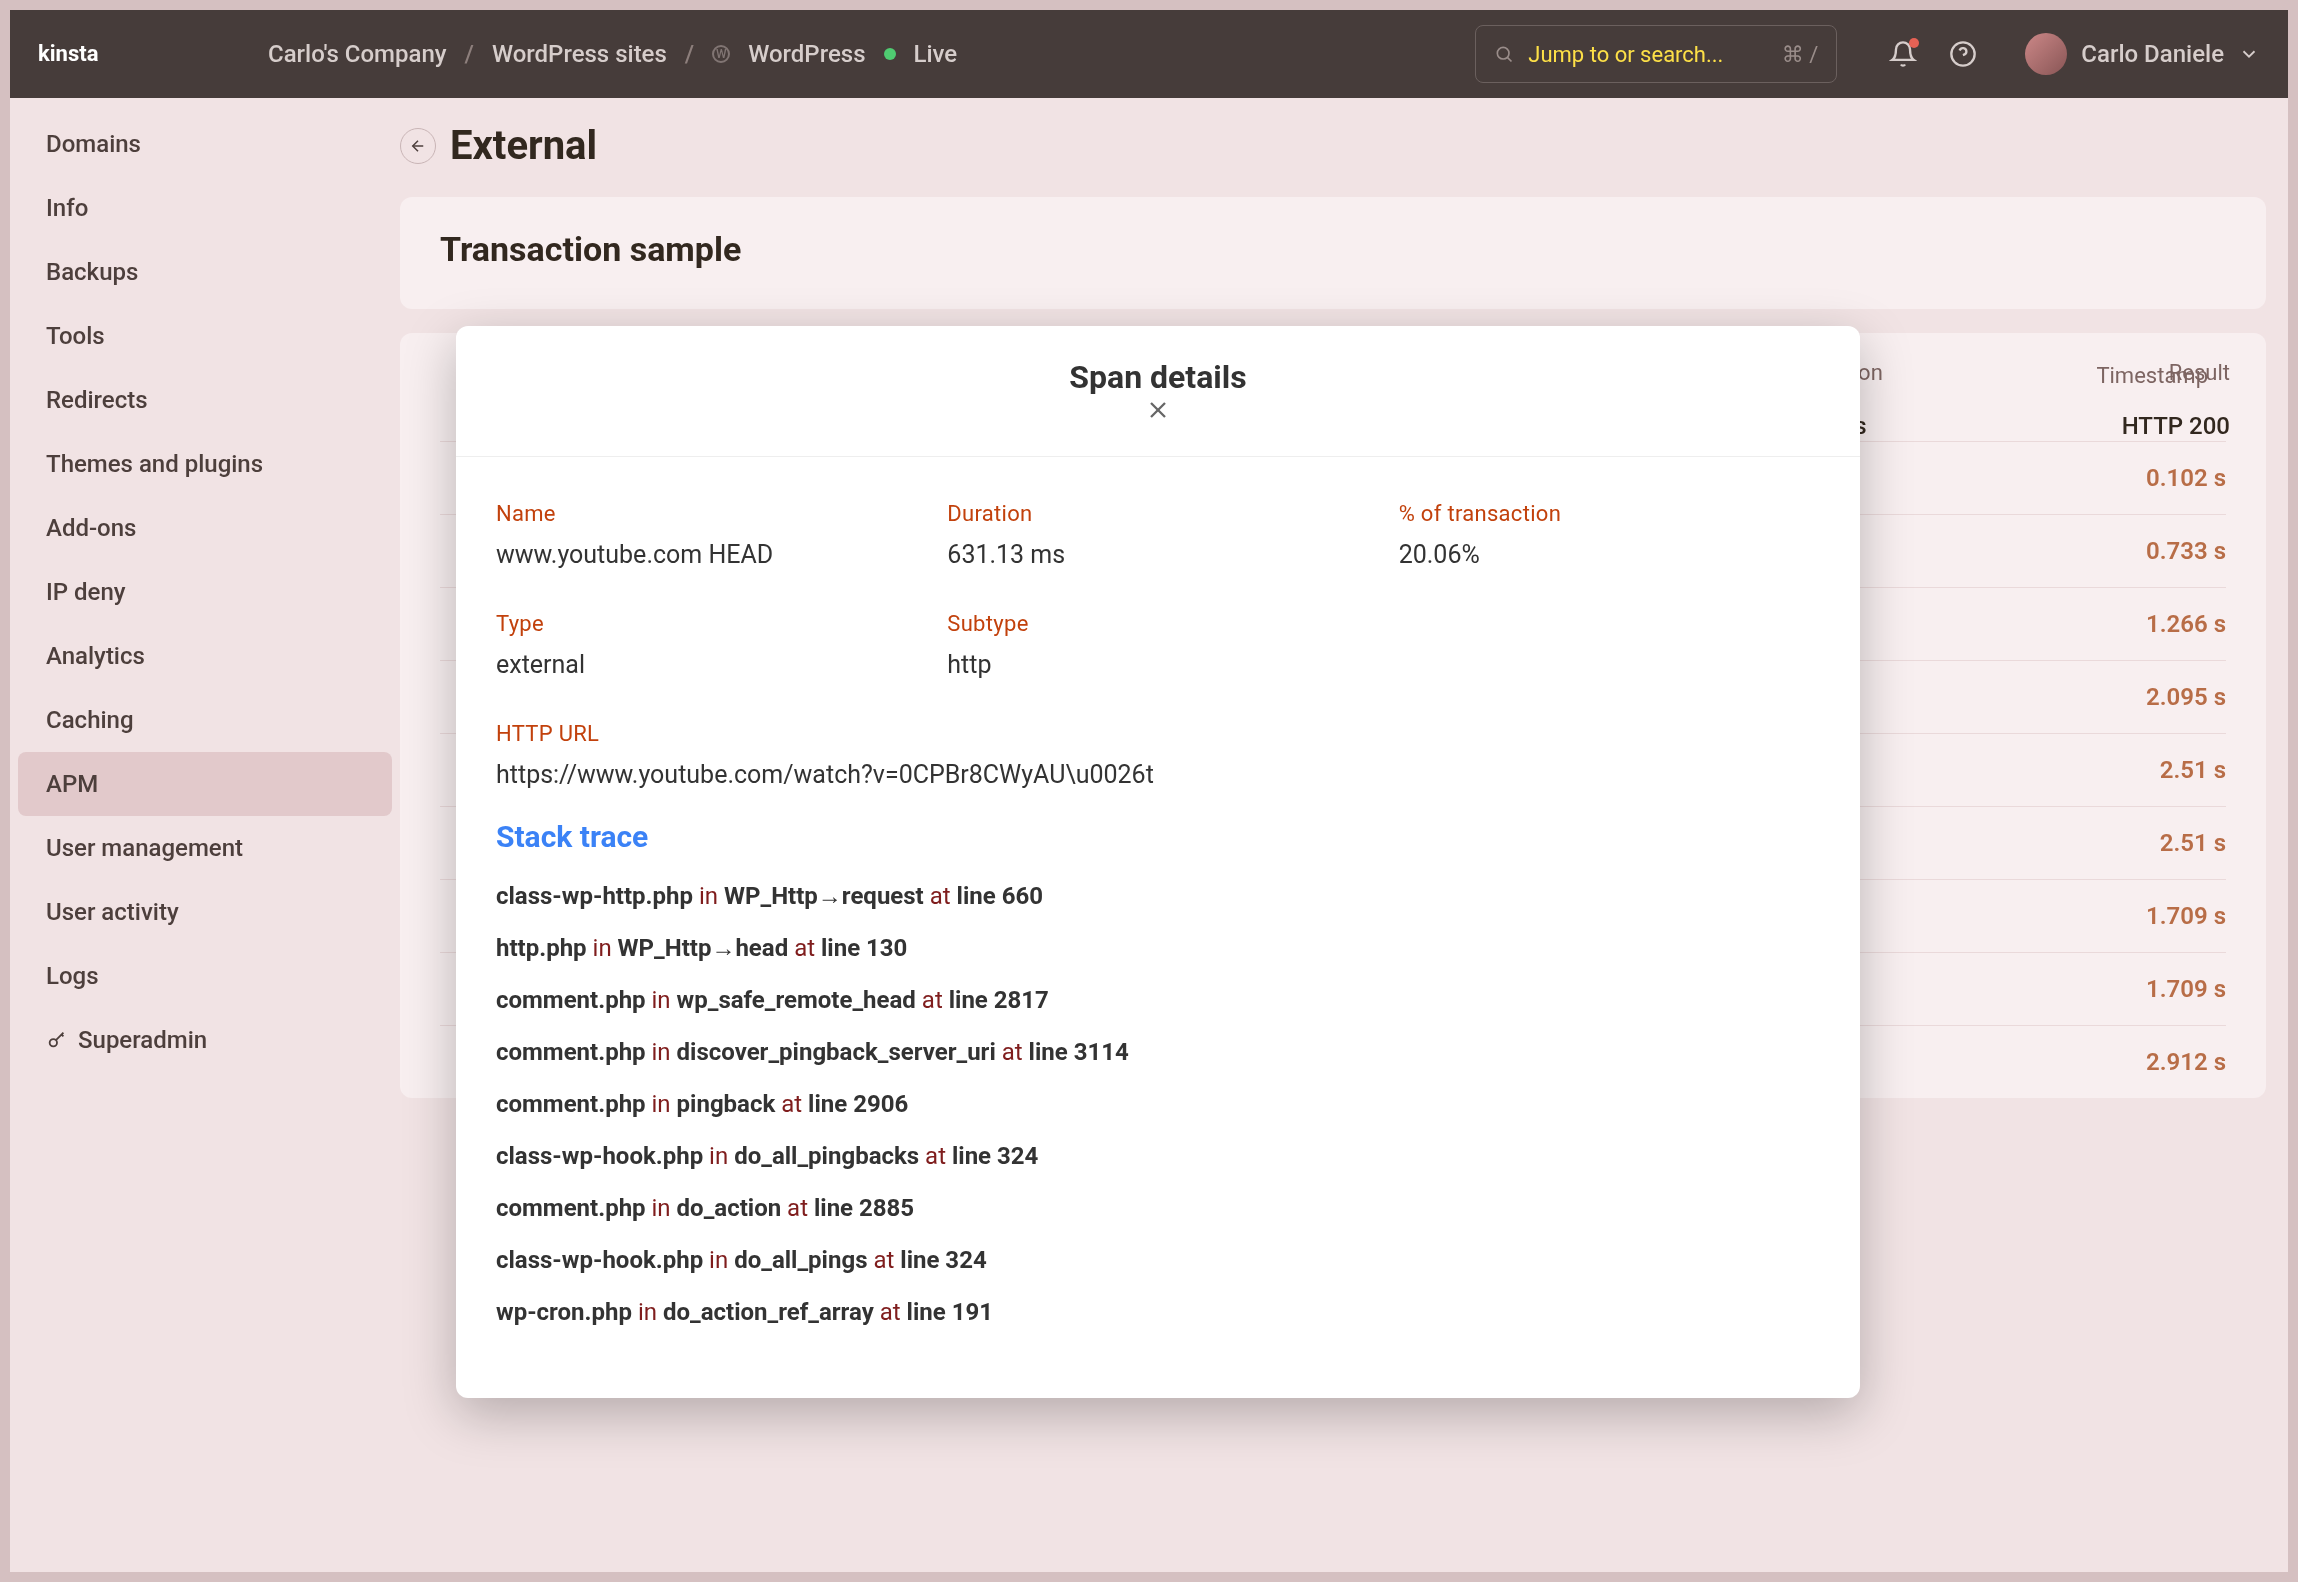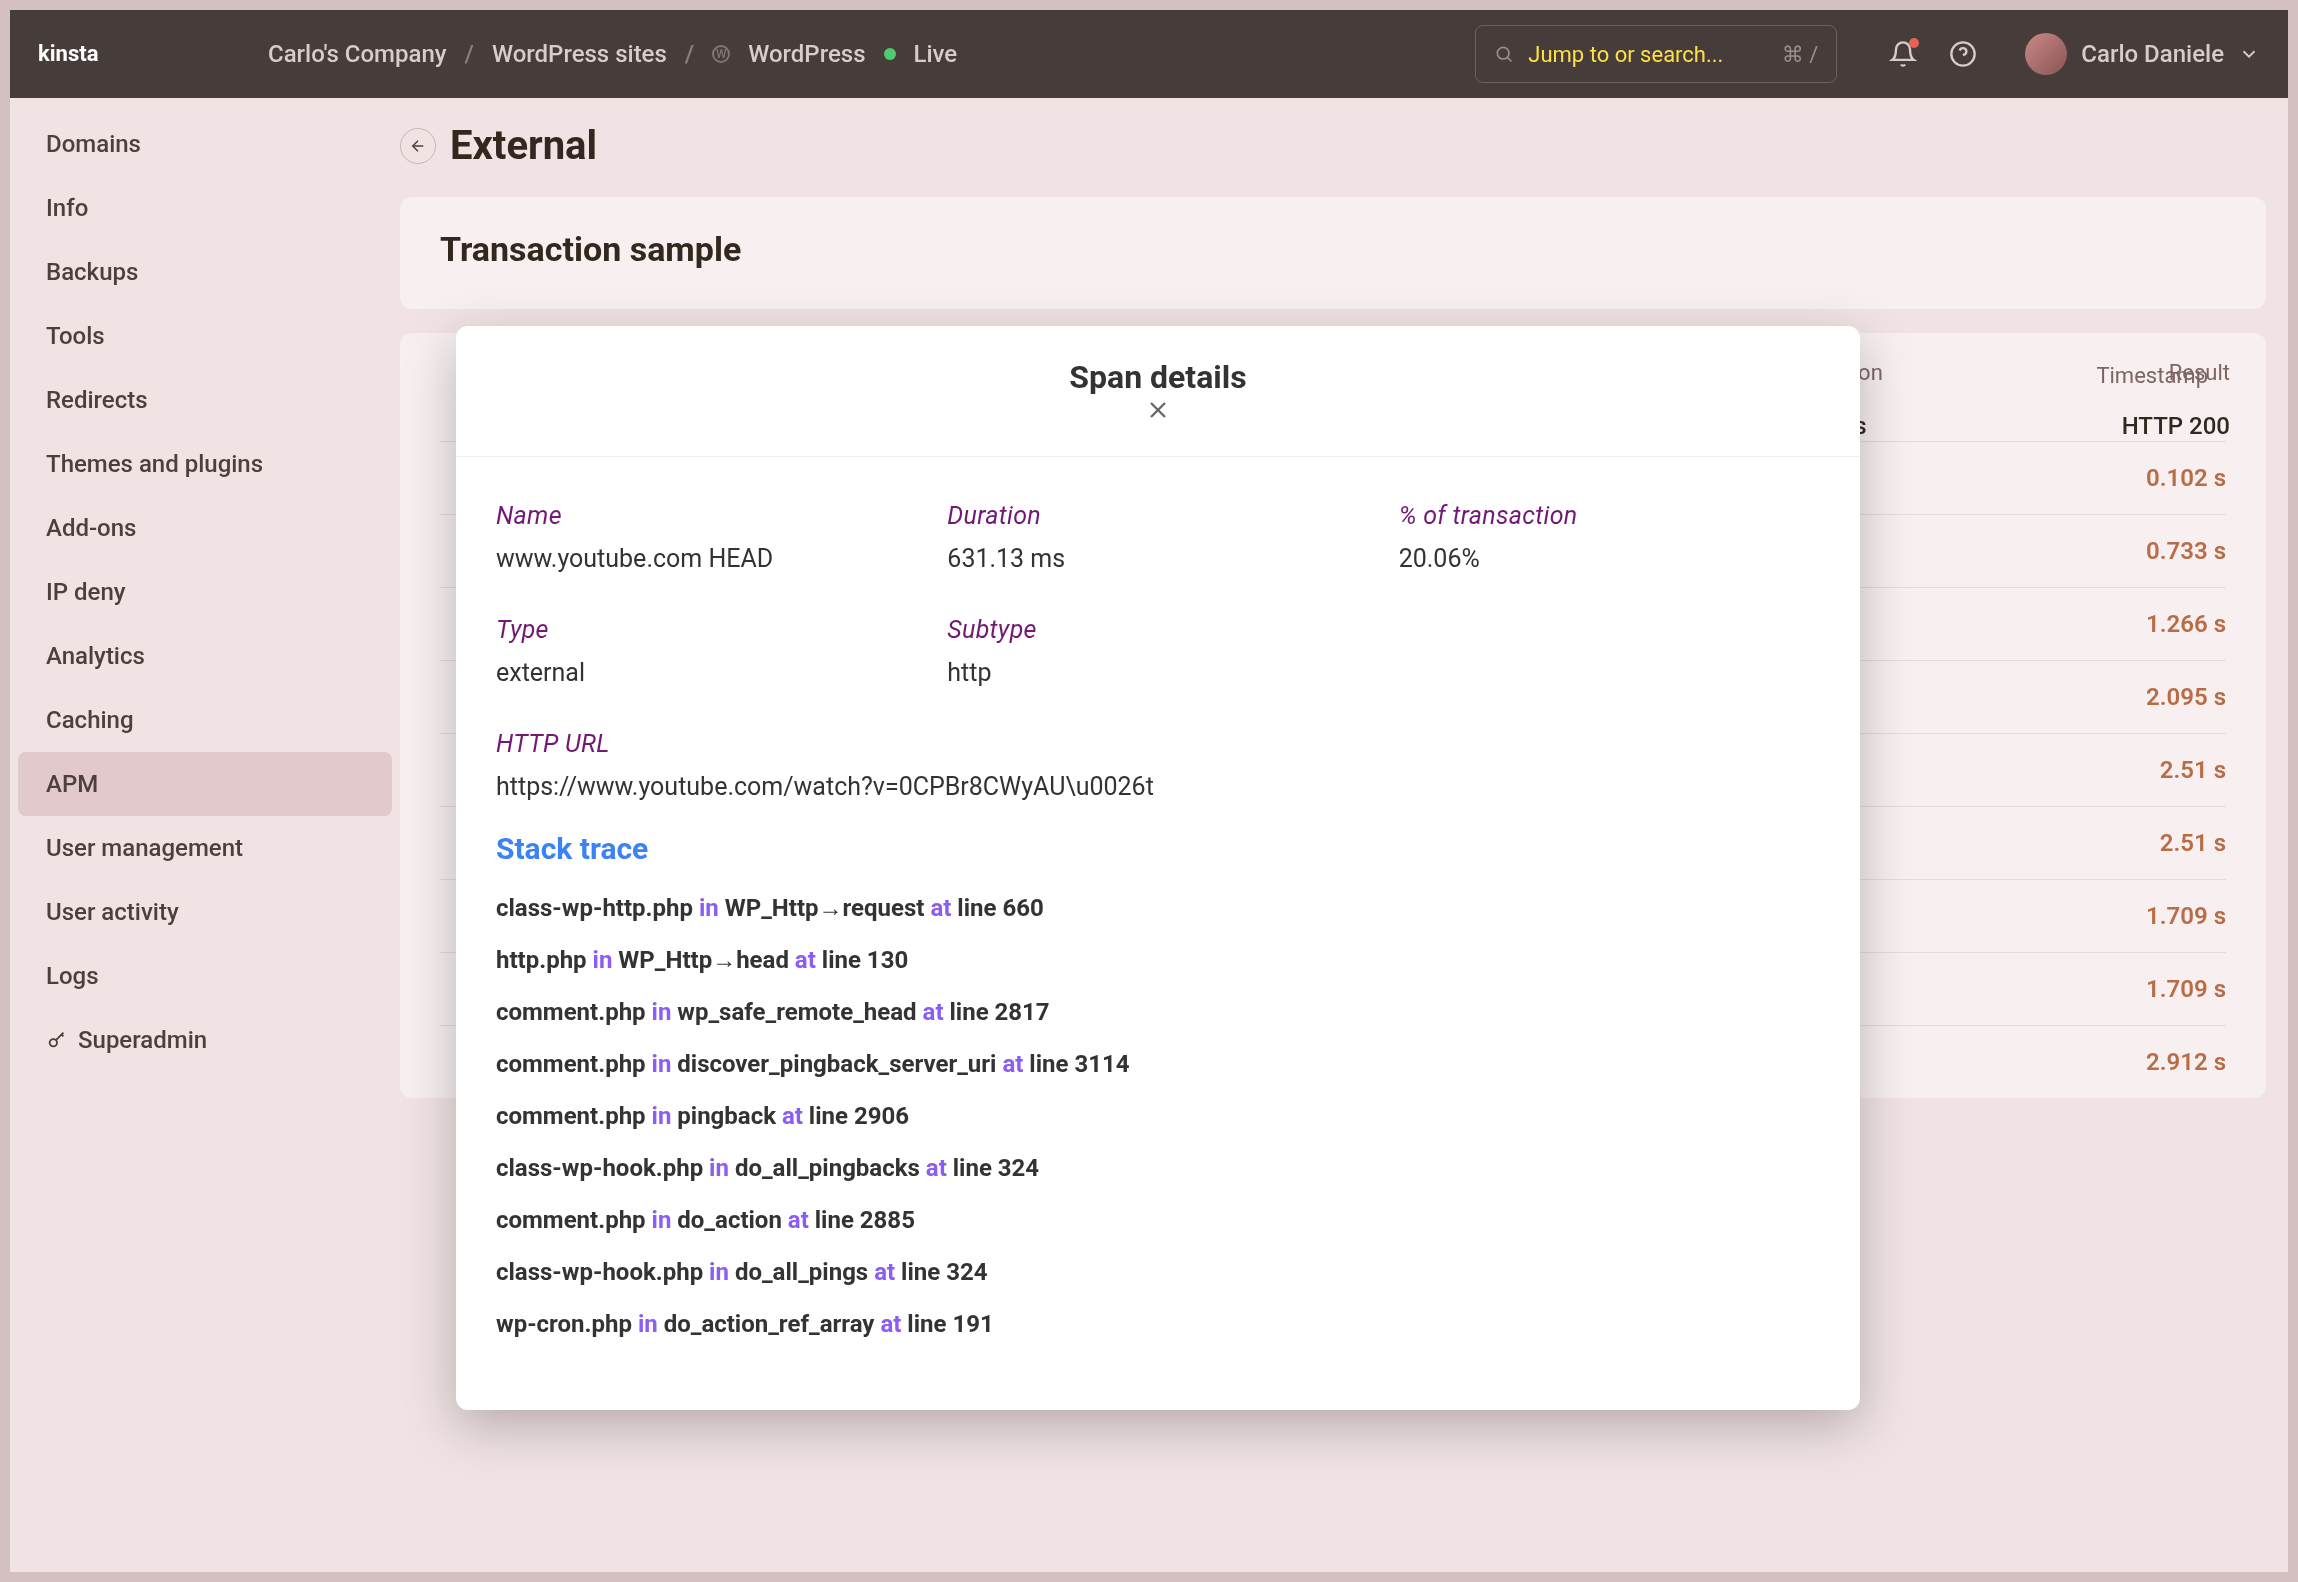--- a/index.html
+++ b/index.html
@@ -145,26 +145,26 @@
   justify-content:space-between;
   padding: 32px 38px;
   border-bottom:1px solid #eee;
   flex-direction:column;
 }
 .modal-title { font-size: 32px; font-weight: 700; color:#333;}
 .close-btn { width:28px; height:28px; color:#666; }
 .modal-body { padding: 44px 40px 48px 40px; font-size:24px; color:#333;}
 .field-row { display:flex; gap:30px; margin-bottom: 42px;}
 .field { flex:1; }
-.field-label { font-size:25px; color:#701a75; letter-spacing:0.3px; margin-bottom:14px;font-style:italic;}
+.field-label { font-size:22px; color:#c2410c; letter-spacing:0.3px; margin-bottom:14px;}
 .field-value { font-size:25px; color:#333;}
 .section-h { font-size:30px; font-weight:700; color:#3b82f6; margin: 28px 0 28px 0;}
 .trace-line { font-size:24px; color:#333; margin-bottom:24px;}
 .trace-line b { font-weight:700;}
-.trace-line .sep-in, .trace-line .sep-at { color:#8b5cf6; font-weight:700;}
+.trace-line .sep-in, .trace-line .sep-at { color:#7f1d1d; font-weight:400;}
 </style>
 </head>
 <body>
 
 <div class="window">
   <div class="header">
     <div class="logo">
       <svg viewBox="0 0 106 26" fill="#fff">
           <text x="0" y="20" font-size="22" font-weight="700" fill="#fff" font-family="Arial">kinsta</text>
         </svg>

